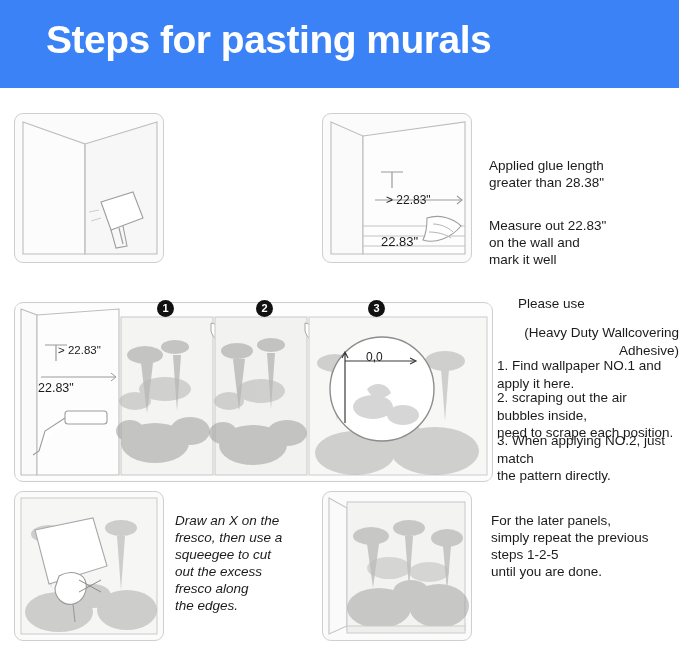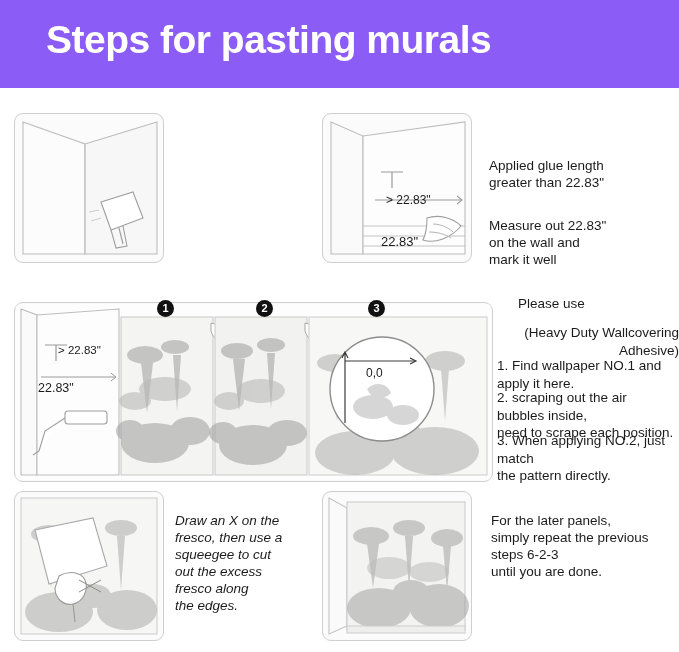--- a/index.html
+++ b/index.html
@@ -20,21 +20,21 @@
     height: 652px;
     background: #ffffff;
   }
 
   
   .header {
     position: absolute;
     left: 0; top: 0;
     width: 679px;
     height: 88px;
-    background: #8b5cf6;
+    background: #3b82f6;
   }
   .header-title {
     position: absolute;
     left: 46px;
     top: 18px;
     font-size: 39px;
     font-weight: bold;
     color: #ffffff;
     letter-spacing: -0.5px;
     white-space: nowrap;
@@ -142,21 +142,21 @@
       <g fill="none" stroke="#b5b5b5" stroke-width="1">
         <path d="M110 110 C118 110 126 114 130 118"></path>
         <path d="M106 118 C114 118 122 120 128 124"></path>
       </g>
     </svg>
   </div>
   <div class="small-txt" style="left:386px; top:192px; font-size:12px;">&gt; 22.83"</div>
   <div class="small-txt" style="left:381px; top:234px; font-size:13px;">22.83"</div>
 
   <div class="txt" style="left:489px; top:157px; width:180px;">Applied glue length
-greater than 22.83"</div>
+greater than 28.38"</div>
   <div class="txt" style="left:489px; top:217px; width:180px;">Measure out 22.83"
 on the wall and
 mark it well</div>
 
   <div class="panel" style="left:14px; top:302px; width:477px; height:178px;">
     <svg width="477" height="178" viewBox="0 0 477 178">
 
       <rect x="1" y="1" width="475" height="176" fill="#fdfdfd"></rect>
 
       <g fill="none" stroke="#bdbdbd" stroke-width="1.1">
@@ -246,21 +246,21 @@
         <g fill="#b5b5b5" opacity="0.55">
           <ellipse cx="358" cy="104" rx="20" ry="12"></ellipse>
           <ellipse cx="388" cy="112" rx="16" ry="10"></ellipse>
           <path d="M352 86 C360 78 372 80 376 90 C368 98 356 96 352 86 Z"></path>
         </g>
       </g>
     </svg>
   </div>
   <div class="small-txt" style="left:58px; top:342px; font-size:11.5px;">&gt; 22.83"</div>
   <div class="small-txt" style="left:38px; top:380px; font-size:12.5px;">22.83"</div>
-  <div class="small-txt" style="left:366px; top:365px; font-size:12px;">0,0</div>
+  <div class="small-txt" style="left:366px; top:349px; font-size:12px;">0,0</div>
 
   <div class="badge" style="left:157px; top:300px;">1</div>
   <div class="badge" style="left:256px; top:300px;">2</div>
   <div class="badge" style="left:368px; top:300px;">3</div>
 
   <div class="side-text" style="left:518px; top:295px;text-align:center;">Please use</div>
   <div class="side-text" style="left:493px; top:324px;text-align:right;">(Heavy Duty Wallcovering Adhesive)</div>
   <div class="side-text" style="left:497px; top:357px; width:180px;">1. Find wallpaper NO.1 and apply it here.</div>
   <div class="side-text" style="left:497px; top:389px; width:180px;">2. scraping out the air bubbles inside,
 need to scrape each position.</div>
@@ -320,16 +320,16 @@
       </g>
       <g fill="#bdbdbd" opacity="0.55">
         <ellipse cx="66" cy="76" rx="22" ry="11"></ellipse>
         <ellipse cx="106" cy="80" rx="20" ry="10"></ellipse>
       </g>
       <rect x="24" y="134" width="118" height="7" fill="#eeeeec" stroke="#cccccc"></rect>
     </svg>
   </div>
   <div class="txt" style="left:491px; top:512px; width:185px;">For the later panels,
 simply repeat the previous
-steps 6-2-3
+steps 1-2-5
 until you are done.</div>
 
 </div>
 
 </body></html>

